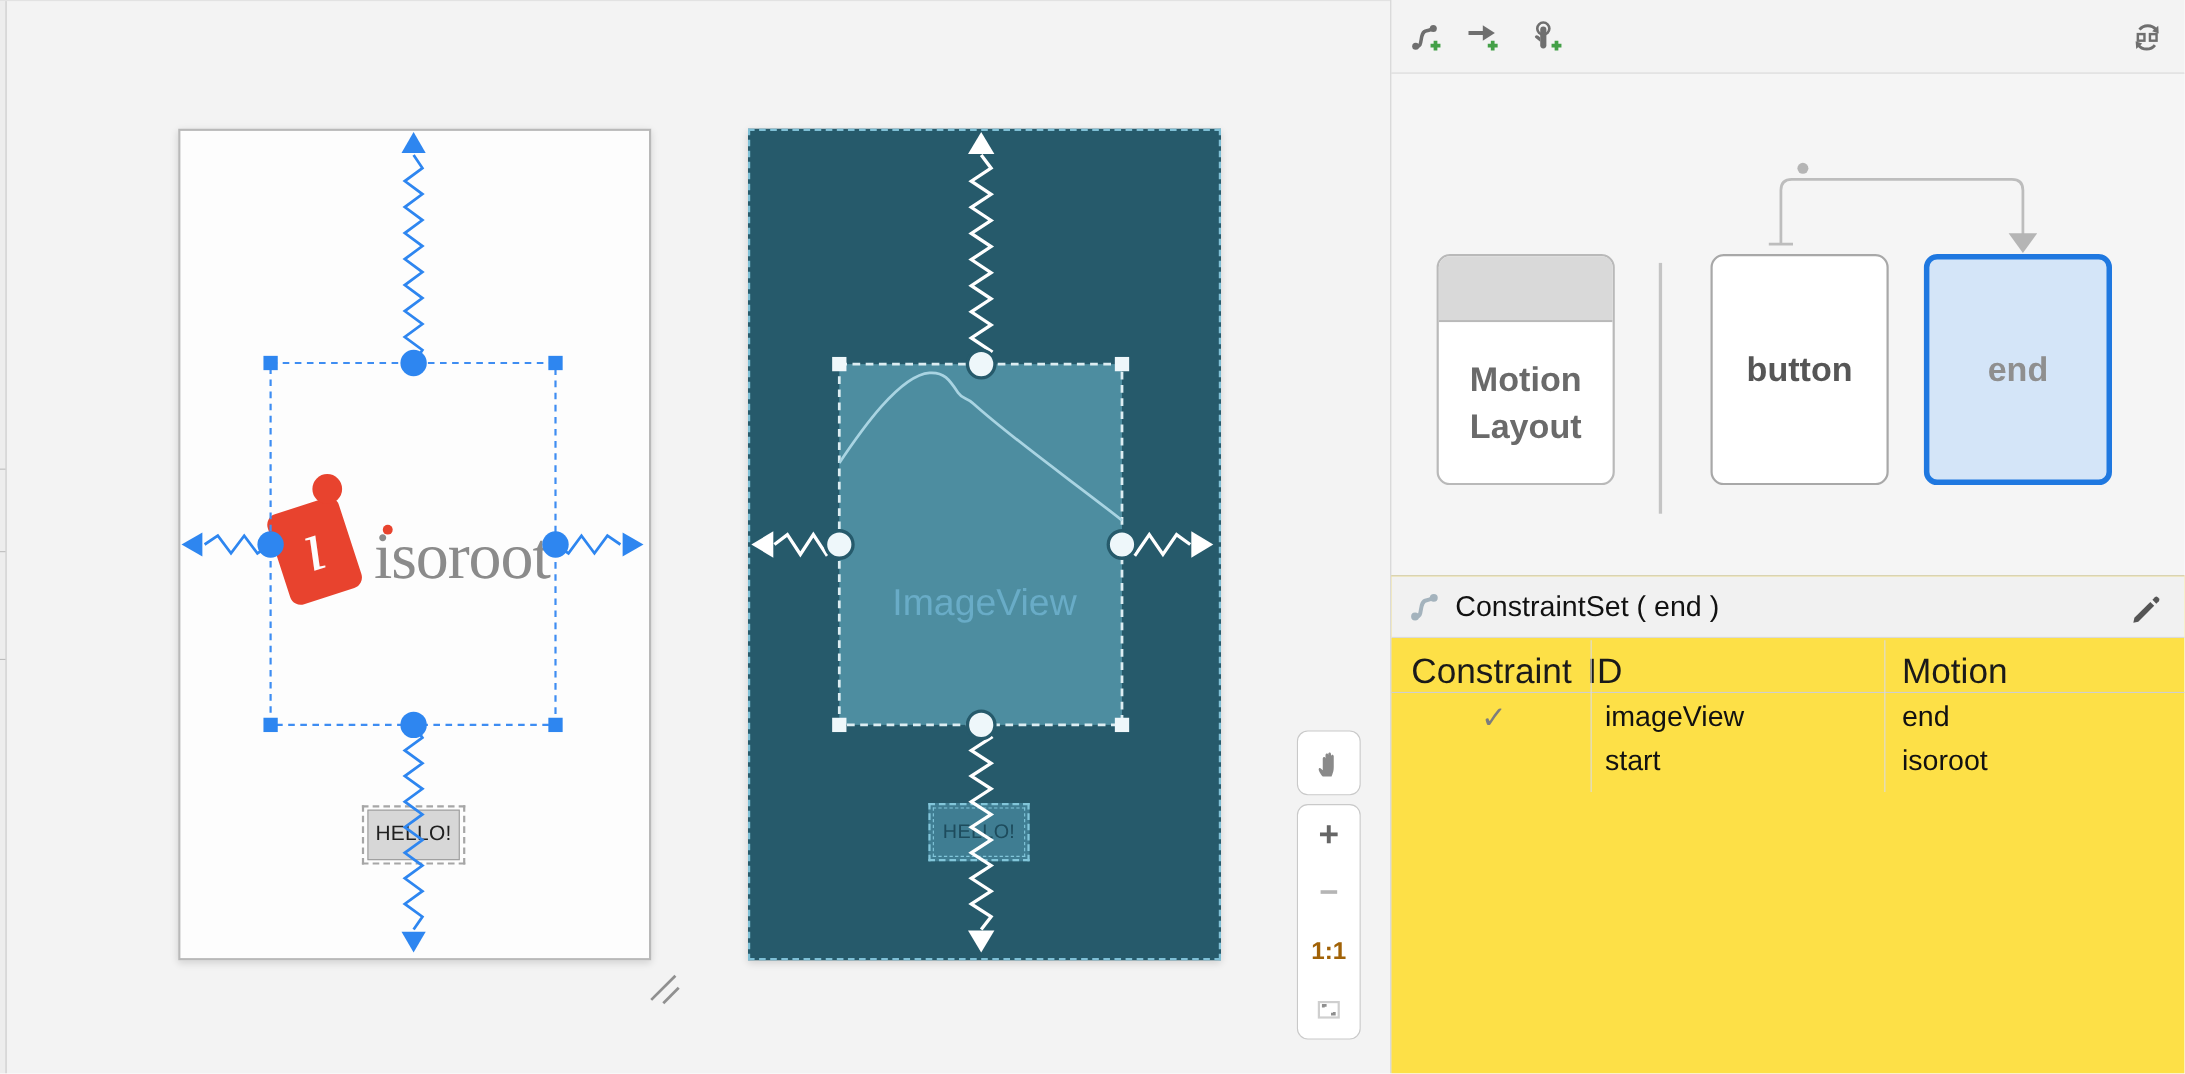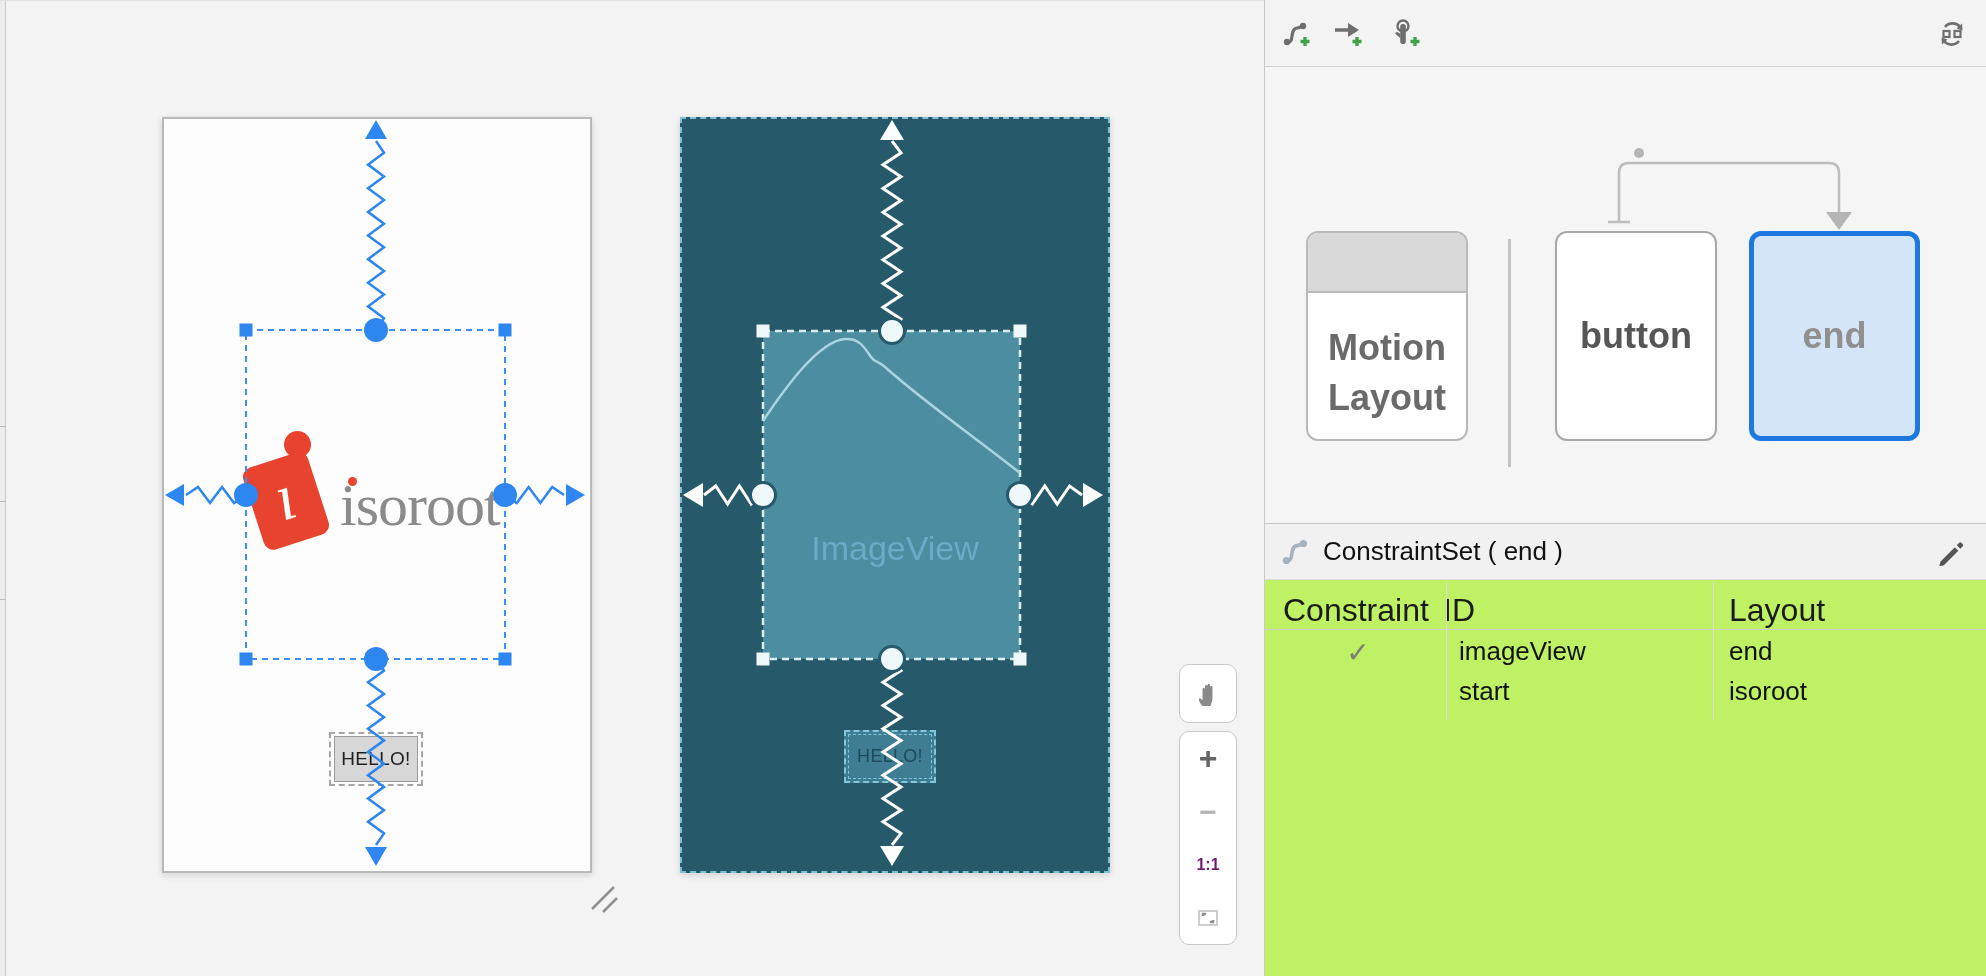--- a/index.html
+++ b/index.html
@@ -41,40 +41,40 @@
   .resize-corner{left:588px;top:882px;}
 
   
   .zoom-btn{left:1179px;width:56px;background:#ffffff;border:1px solid #c9c9c9;border-radius:10px;
             display:flex;flex-direction:column;align-items:center;}
   .pan-btn{top:663px;height:57px;justify-content:center;}
   .zoom-group{top:730px;height:212px;justify-content:space-around;}
   .zoom-group .zbtn{height:53px;display:flex;align-items:center;justify-content:center;width:100%;}
   .zoom-in{font-size:32px;color:#666;font-weight:bold;}
   .zoom-out{font-size:30px;color:#b5b5b5;font-weight:bold;}
-  .zoom-1to1{font-size:16px;color:#701a75;font-weight:bold;}
+  .zoom-1to1{font-size:22px;color:#a16207;font-weight:bold;}
 
   
   .right-panel{left:1264px;top:0;width:722px;height:976px;background:#f5f5f5;border-left:1px solid #c9c9c9;}
   .mp-toolbar{left:0;top:0;width:722px;height:66px;background:#f3f3f3;border-bottom:1px solid #d2d2d2;}
   .tb-btn{top:15px;width:38px;height:38px;display:flex;align-items:center;justify-content:center;border-radius:4px;}
 
   .graph-area{left:0;top:67px;width:722px;height:456px;background:#f5f5f5;}
   .g-card{top:164px;height:210px;border-radius:12px;box-sizing:border-box;background:#ffffff;
           display:flex;align-items:center;justify-content:center;text-align:center;
-          font-weight:bold;font-size:36px;}
+          font-weight:bold;font-size:31px;}
   .card-ml{left:41px;width:162px;border:2px solid #b9b9b9;color:#6a6a6a;flex-direction:column;padding-top:30px;align-items:center;justify-content:flex-start;}
   .card-ml .ml-head{position:absolute;left:0;top:0;width:100%;height:60px;background:#d9d9d9;
           border-bottom:2px solid #b9b9b9;border-radius:10px 10px 0 0;box-sizing:border-box;}
   .card-ml .ml-label{margin-top:60px;line-height:1.4;}
   .card-start{left:290px;width:162px;border:2px solid #a8a8a8;color:#565656;}
   .card-end{left:484px;width:171px;border:5px solid #1f78e0;background:#d4e5f8;color:#8f8f8f;}
   .g-divider{left:243px;top:172px;width:3px;height:228px;background:#c4c4c4;}
 
-  .cs-panel{left:0;top:523px;width:722px;height:453px;background:#bef264;border-top:1px solid #cbcbcb;}
+  .cs-panel{left:0;top:523px;width:722px;height:453px;background:#fde047;border-top:1px solid #cbcbcb;}
   .cs-header{left:0;top:0;width:722px;height:55px;background:#f1f1f1;border-bottom:1px solid #dadada;
              display:flex;align-items:center;}
   .cs-title{font-size:26px;color:#111;margin-left:10px;}
   .cs-pencil{position:absolute;right:22px;top:13px;}
   .cs-colrow{left:0;top:56px;width:722px;height:49px;border-bottom:1px solid #cfcfcf;}
   .cs-colhead{position:absolute;top:12px;font-size:32px;color:#1a1a1a;}
   .col-div{width:1px;background:#dcdcdc;top:58px;height:138px;}
   .cs-row{left:0;width:722px;height:45px;}
   .cell{position:absolute;font-size:26px;color:#111;}
   .cell-check{left:78px;width:30px;text-align:center;font-size:28px;color:#7d7d7d;}
@@ -262,21 +262,21 @@
         <span class="cs-title">ConstraintSet ( end )</span>
         <svg class="cs-pencil" width="30" height="30" viewBox="0 0 28 28">
           <path d="M5,23 l-0.9,4.2 4.2,-0.9 13.5,-13.5 -3.3,-3.3 Z" fill="#555"></path>
           <path d="M20.3,7.7 l2.1,-2.1 a1.7,1.7 0 0 1 2.4,0 l0.9,0.9 a1.7,1.7 0 0 1 0,2.4 l-2.1,2.1 Z" fill="#555"></path>
         </svg>
       </div>
 
       <div class="abs cs-colrow">
         <span class="cs-colhead" style="left:18px">Constraint</span>
         <span class="cs-colhead" style="left:178px">ID</span>
-        <span class="cs-colhead" style="left:464px">Layout</span>
+        <span class="cs-colhead" style="left:464px">Motion</span>
       </div>
       <div class="abs col-div" style="left:181px"></div>
       <div class="abs col-div" style="left:448px"></div>
 
       <div class="abs cs-row" style="top:112px">
         <span class="cell cell-check">✓</span>
         <span class="cell" style="left:194px">imageView</span>
         <span class="cell" style="left:464px">end</span>
       </div>
       <div class="abs cs-row" style="top:152px">

